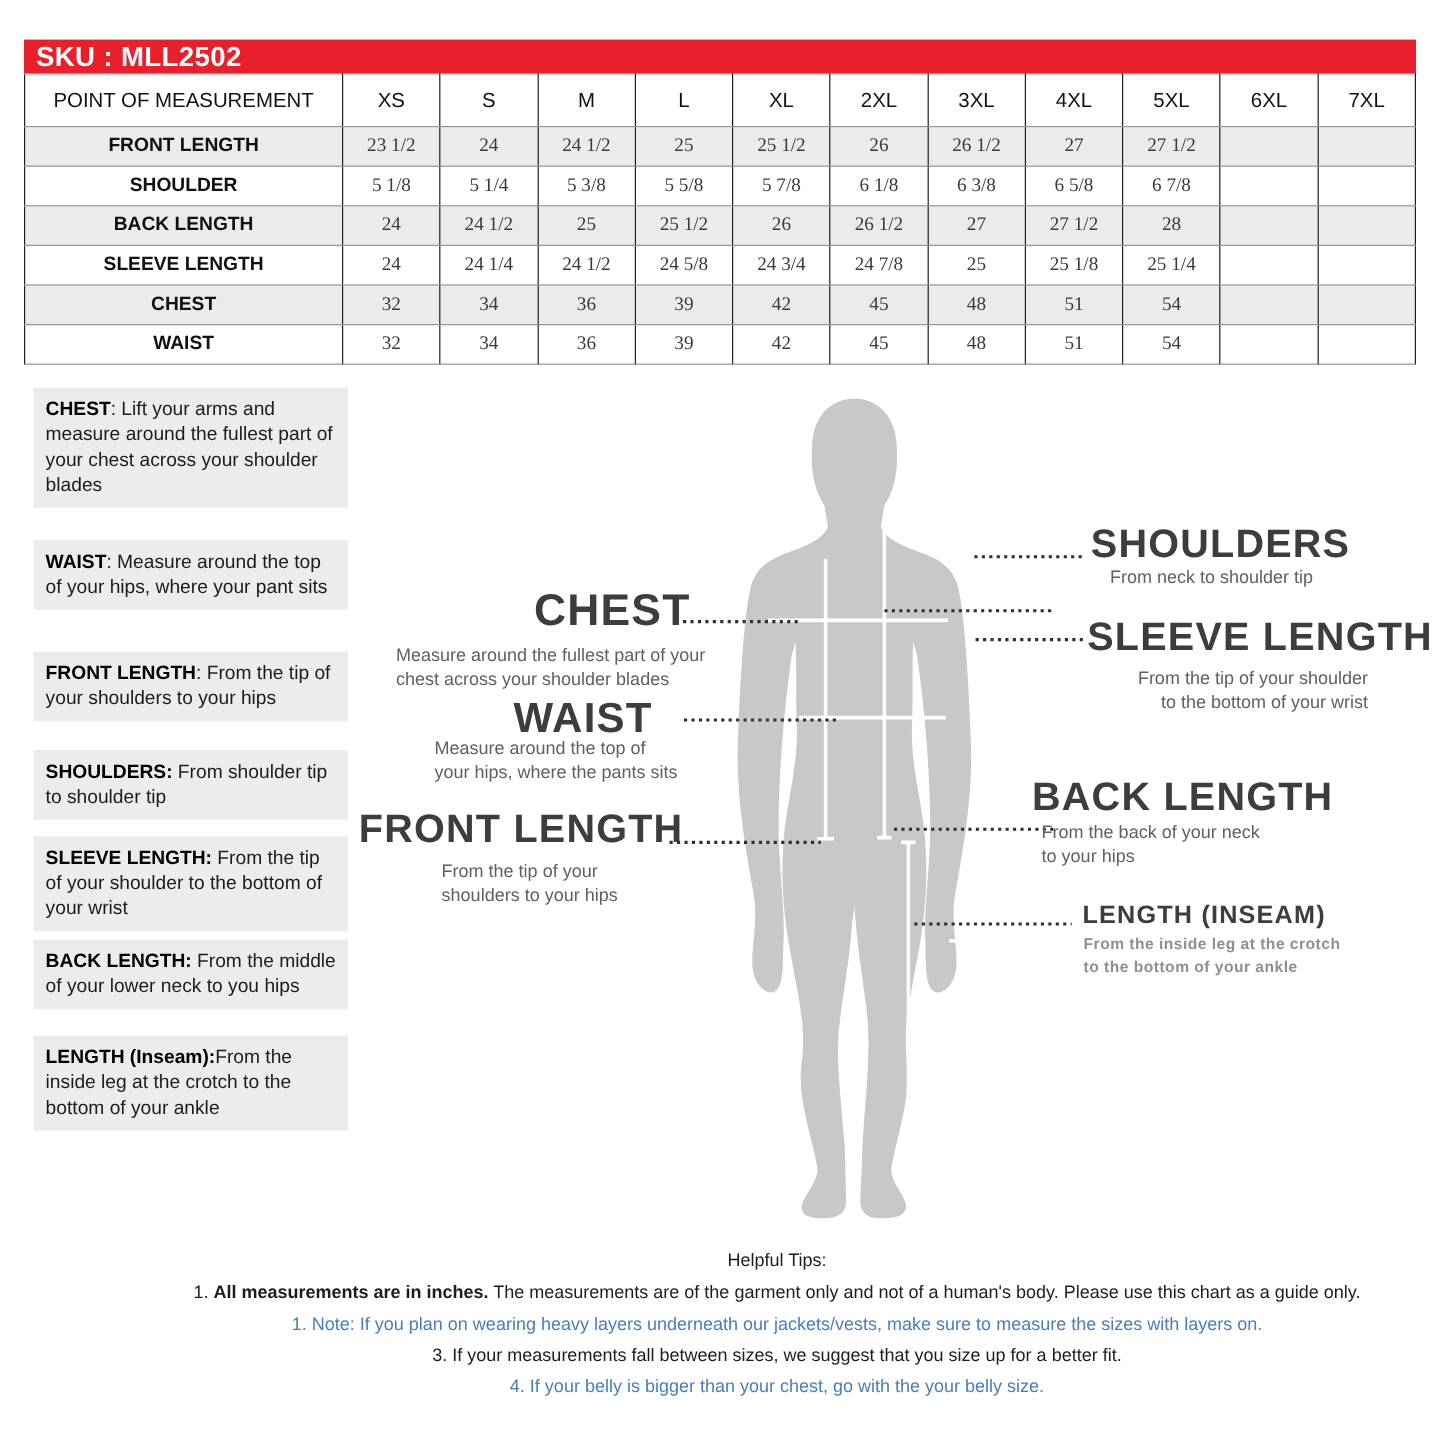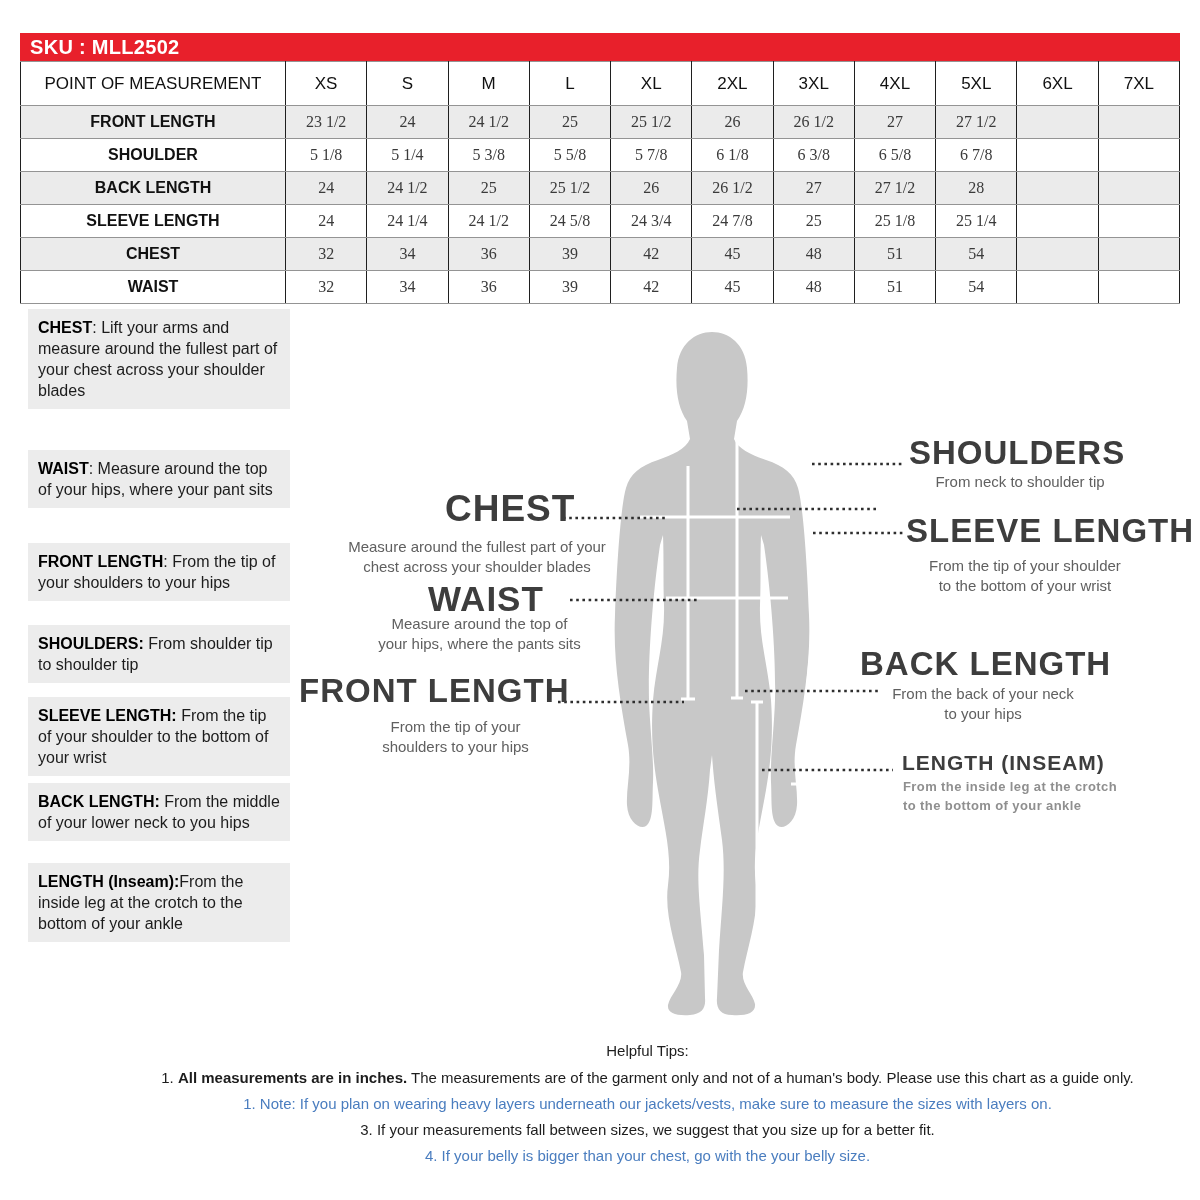--- a/index.html
+++ b/index.html
@@ -9,21 +9,21 @@
     --stripe:#ebebeb;
   }
   html,body{margin:0;padding:0;}
   body{
     width:1200px;height:1200px;position:relative;background:#fff;
     font-family:"Liberation Sans",sans-serif;color:#222;overflow:hidden;
   }
   
   .sku-bar{
     position:absolute;left:20px;top:33px;width:1160px;height:28px;
-    background:var(--accent);color:#fff;font-weight:bold;font-size:20px;
+    background:var(--accent);color:#fff;font-weight:bold;font-size:23px;
     line-height:28px;padding-left:10px;box-sizing:border-box;letter-spacing:.3px;
   }
   table.size{
     position:absolute;left:20px;top:61px;width:1160px;
     border-collapse:collapse;table-layout:fixed;
     border:1px solid #1f1f1f;
   }
   table.size th,table.size td{
     border-left:1px solid #1f1f1f;border-right:1px solid #1f1f1f;
     border-top:1px solid #949494;border-bottom:1px solid #949494;
@@ -42,23 +42,23 @@
   }
   .defblock b{color:#000;}
   
   .diagram-svg{position:absolute;left:290px;top:320px;}
   .biglabel{
     position:absolute;font-weight:bold;color:#3d3d3d;line-height:1;
     letter-spacing:1px;white-space:nowrap;
   }
   .sublabel{
     position:absolute;font-size:15px;line-height:20px;color:#606060;
-    white-space:pre-line;text-align:center;
-  }
-  .sublabel.leftalign{text-align:center;}
+    white-space:pre-line;text-align:left;
+  }
+  .sublabel.leftalign{text-align:right;}
   .inseam-sub{
     position:absolute;font-size:13px;line-height:19px;color:#8f8f8f;
     font-weight:bold;letter-spacing:.4px;white-space:pre-line;text-align:left;
   }
   
   .tips{position:absolute;left:95px;top:1042px;width:1105px;text-align:center;font-size:15px;color:#1d1d1d;}
   .tips .heading{font-weight:normal;margin-bottom:11px;}
   .tips .line{margin-bottom:10px;line-height:16px;}
   .tips .blue{color:var(--tipblue);}
 </style>
@@ -169,21 +169,21 @@
         <td>45</td>
         <td>48</td>
         <td>51</td>
         <td>54</td>
         <td></td>
         <td></td>
       </tr>
     </tbody>
 </table>
 
-<div class="defblock" style="top:309px"><b>CHEST</b><span>: Lift your arms  and measure around the fullest part of your chest across your shoulder blades</span></div>
+<div class="defblock" style="top:323px"><b>CHEST</b><span>: Lift your arms  and measure around the fullest part of your chest across your shoulder blades</span></div>
 <div class="defblock" style="top:450px"><b>WAIST</b><span>:  Measure around the top of your hips, where your pant sits</span></div>
 <div class="defblock" style="top:543px"><b>FRONT LENGTH</b><span>: From the tip of your shoulders to your hips</span></div>
 <div class="defblock" style="top:625px"><b>SHOULDERS:</b><span> From shoulder tip to shoulder tip</span></div>
 <div class="defblock" style="top:697px"><b>SLEEVE LENGTH:</b><span> From the tip of your shoulder to the bottom of your wrist</span></div>
 <div class="defblock" style="top:783px"><b>BACK LENGTH:</b><span> From the middle of your lower neck to you hips</span></div>
 <div class="defblock" style="top:863px"><b>LENGTH (Inseam):</b><span>From the inside leg at the crotch to the bottom of your ankle</span></div>
 
 <svg class="diagram-svg" width="910" height="710" viewBox="290 320 910 710">
   <path fill="var(--sil)" d="
     M712,332

